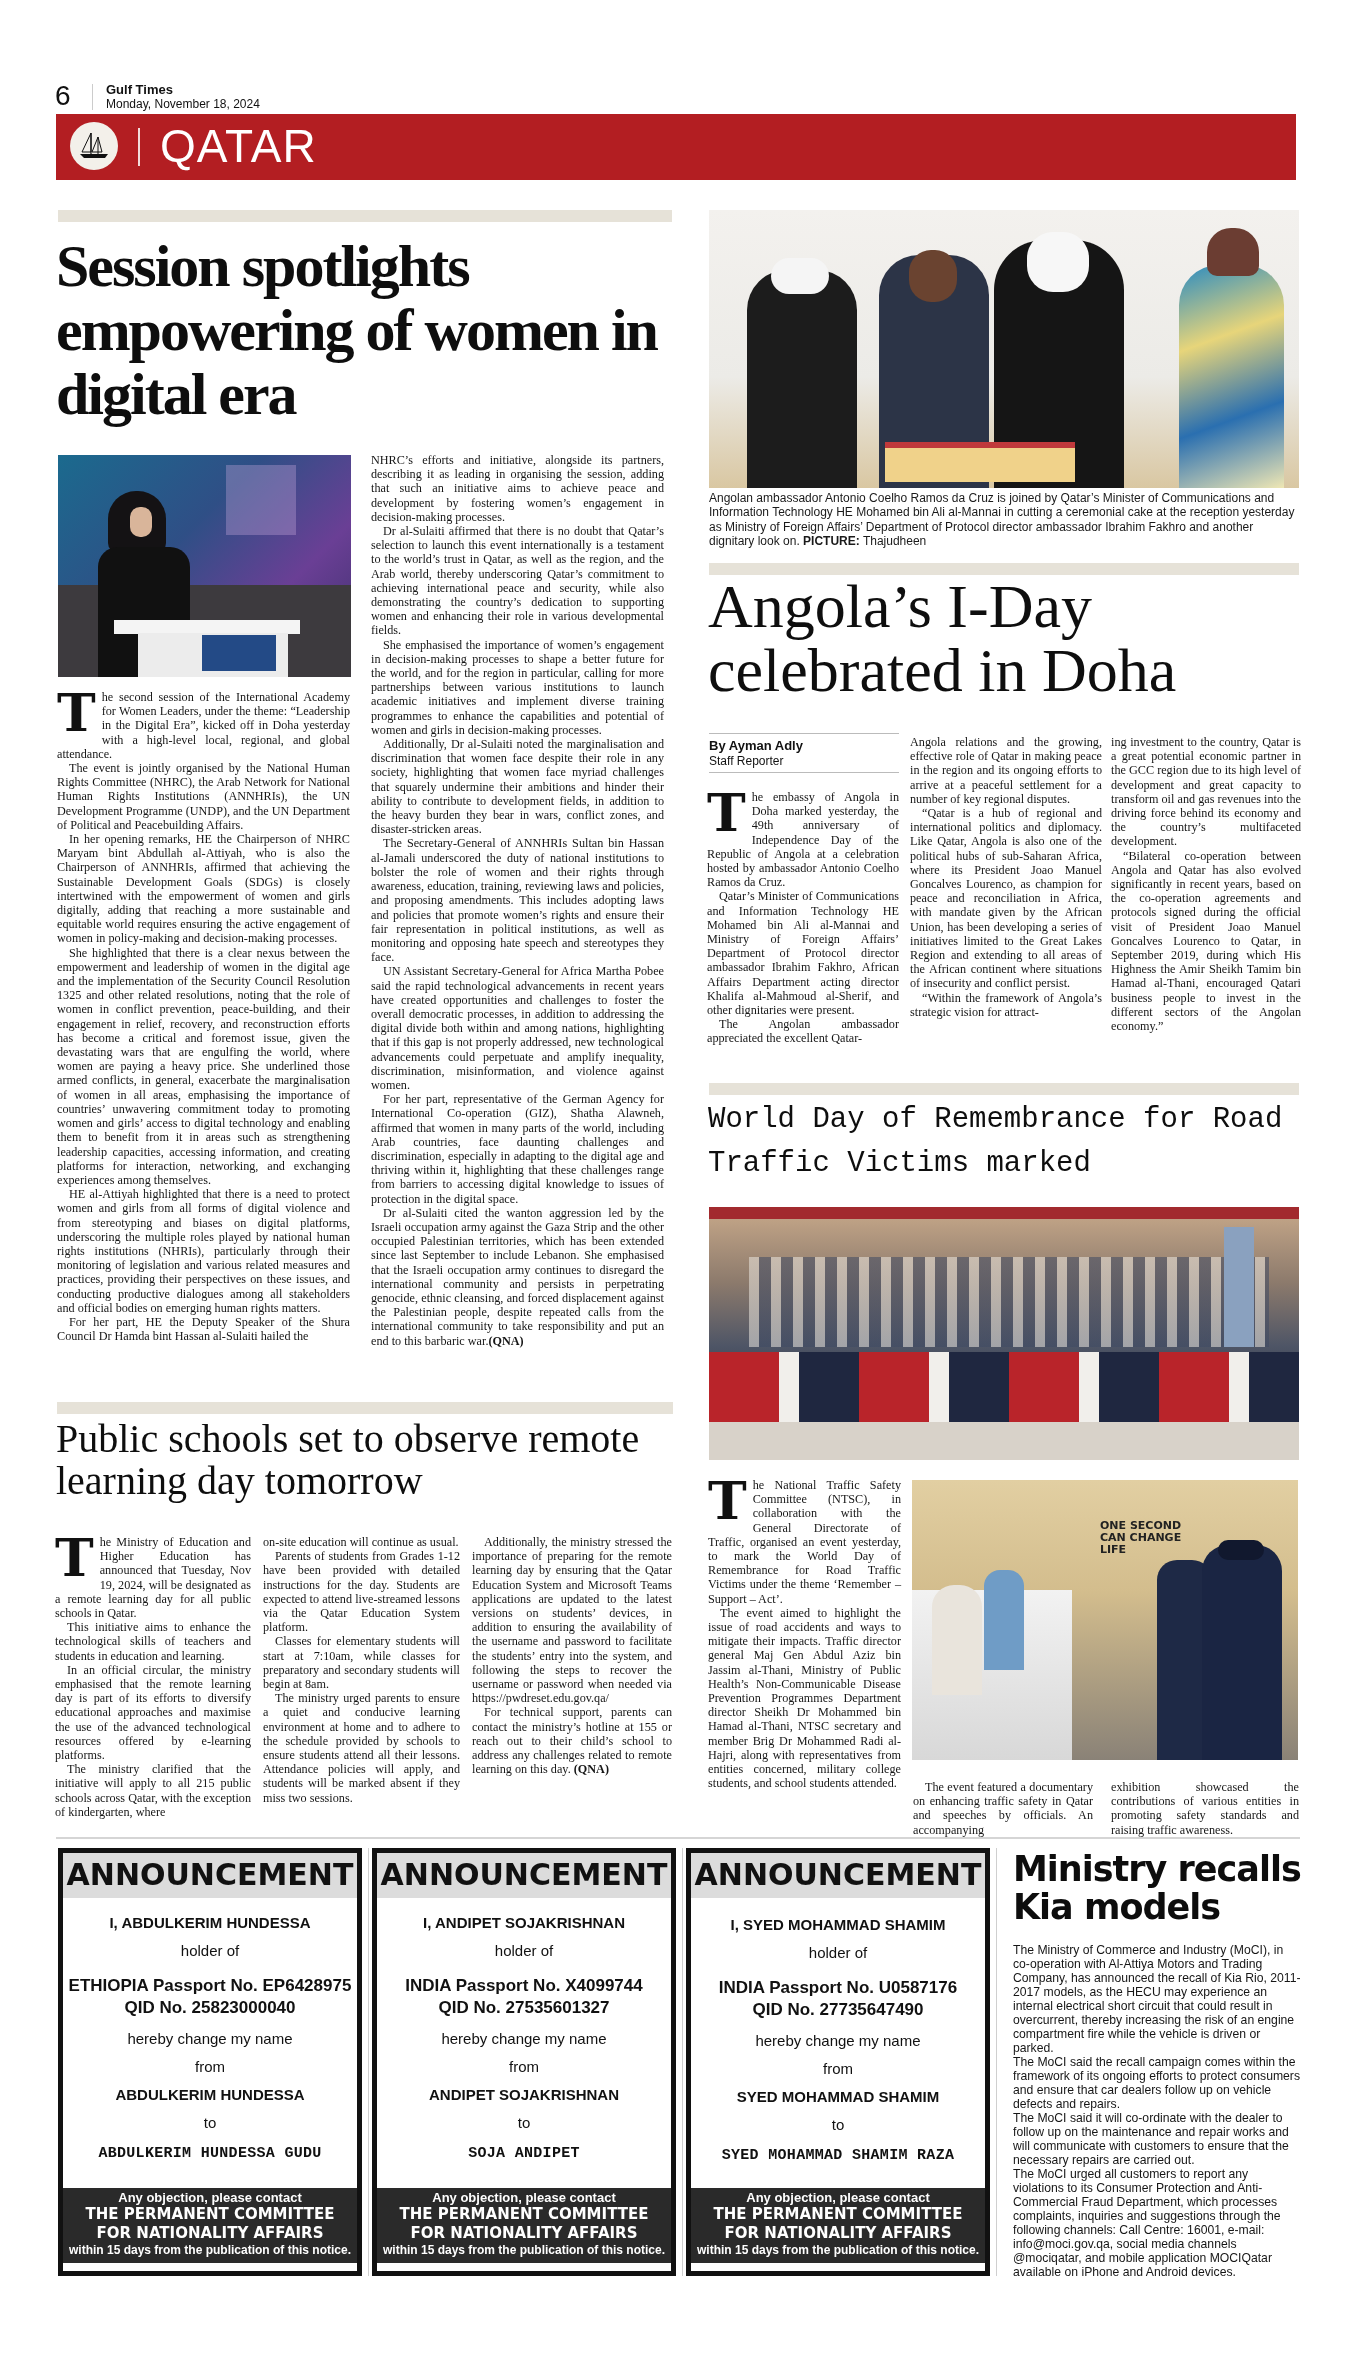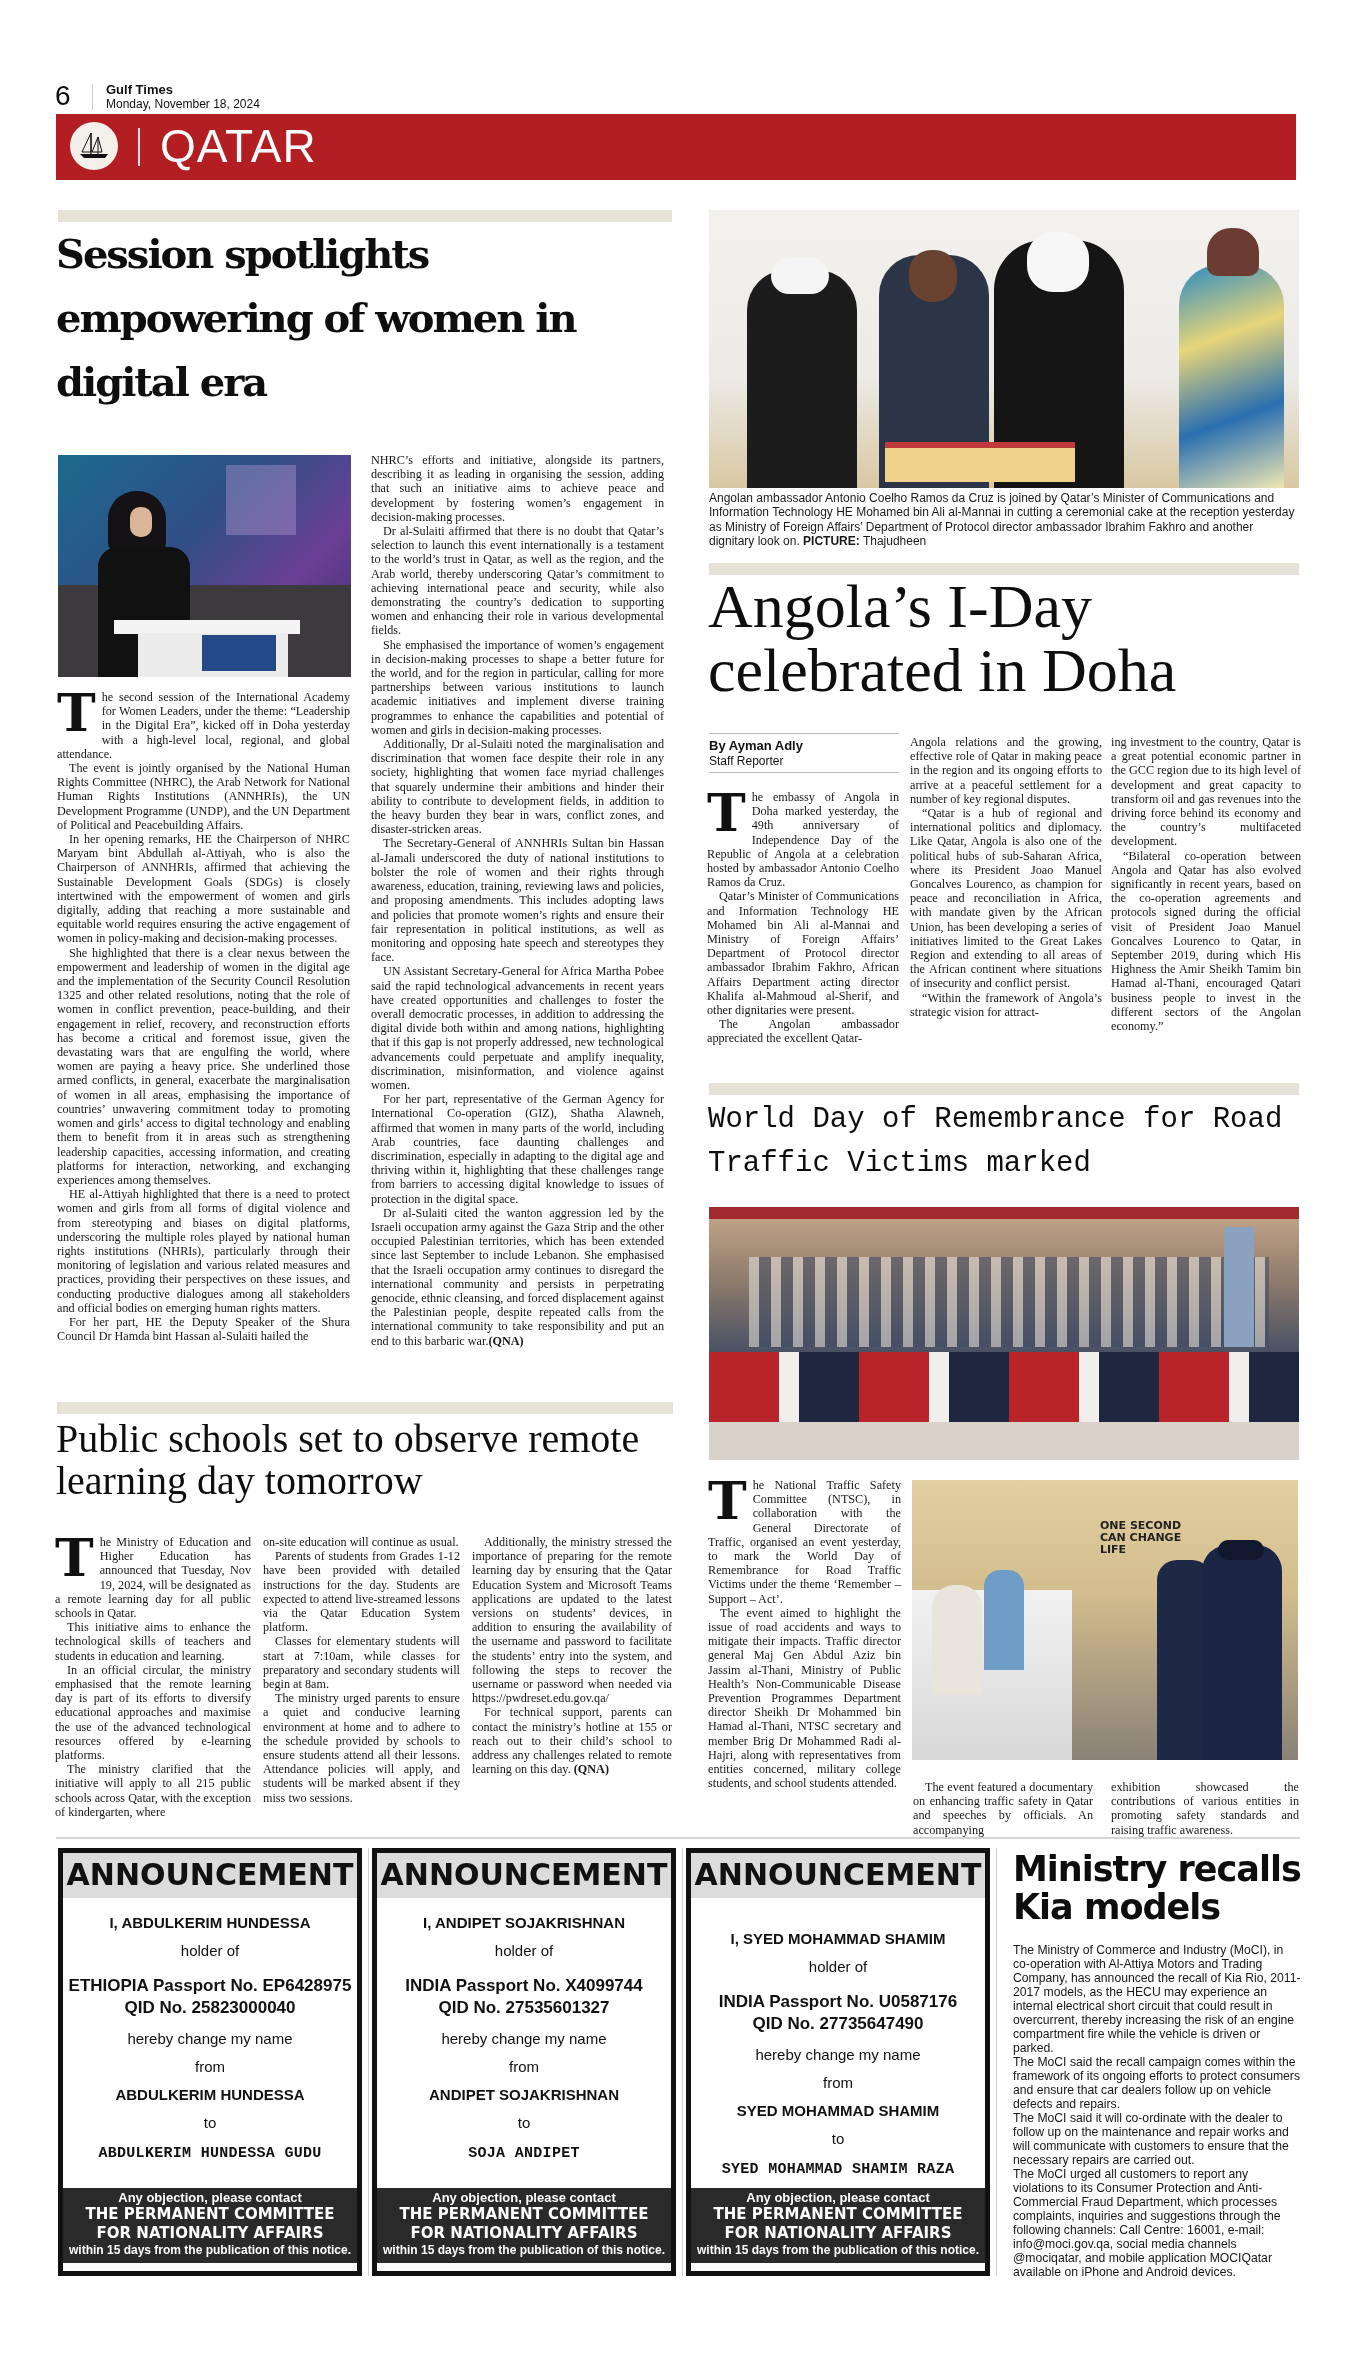--- a/index.html
+++ b/index.html
@@ -71,21 +71,21 @@
     <path d="M4 24 L32 24 L29 28 L8 28 Z" fill="#111"></path>
     <line x1="15" y1="3" x2="15" y2="24" stroke="#111" stroke-width="1.2"></line>
     <path d="M15 3 L6 22 L15 22 Z" fill="none" stroke="#111" stroke-width="1"></path>
     <path d="M22 7 L22 24 M22 7 L16 22 L26 22 Z" fill="none" stroke="#111" stroke-width="1"></path>
   </svg>
 </div>
 <div class="abs banner-sep"></div>
 <div class="abs banner-title">QATAR</div>
 
 <div class="abs rule" style="left:58px; top:210px; width:614px;"></div>
-<h1 class="abs hl-big" style="left:56px; top:222px; width:630px; font-size:40px; line-height:64px;">Session spotlights empowering of women in digital era</h1>
+<h1 class="abs hl-big" style="left:56px; top:234px; width:630px; font-size:60px; line-height:64px;font-family:Liberation Serif, serif;">Session spotlights empowering of women in digital era</h1>
 
 <div class="abs photo" style="left:58px; top:455px; width:293px; height:222px; background:linear-gradient(135deg,#1b6a8e 0%,#2f4f86 40%,#6a3f95 70%,#3a2f6a 100%);">
   <div class="abs" style="left:168px;top:10px;width:70px;height:70px;background:rgba(200,170,220,0.35);"></div>
   <div class="abs" style="left:0;top:130px;width:293px;height:92px;background:#3d3a3e;"></div>
   <div class="abs" style="left:50px;top:36px;width:58px;height:62px;border-radius:28px 28px 10px 10px;background:#141214;"></div>
   <div class="abs" style="left:72px;top:52px;width:22px;height:30px;border-radius:10px;background:#d9b59a;"></div>
   <div class="abs" style="left:40px;top:92px;width:92px;height:130px;border-radius:20px 20px 0 0;background:#111;"></div>
   <div class="abs" style="left:56px;top:165px;width:186px;height:14px;background:#f4f4f4;"></div>
   <div class="abs" style="left:80px;top:178px;width:150px;height:44px;background:#ececec;"></div>
   <div class="abs" style="left:144px;top:180px;width:74px;height:36px;background:#234a86;"></div>
@@ -245,21 +245,21 @@
     <div class="f1">Any objection, please contact</div>
     <div class="f2">THE PERMANENT COMMITTEE FOR NATIONALITY AFFAIRS</div>
     <div class="f3">within 15 days from the publication of this notice.</div>
   </div>
 </div>
 
 <div class="abs vline" style="left:682px; top:1848px; height:428px;"></div>
 
 <div class="abs ann" style="left:686px; top:1848px; width:304px; height:428px;">
   <div class="ann-head">ANNOUNCEMENT</div>
-  <div class="ann-line" style="margin-top:32px;">I,  SYED MOHAMMAD SHAMIM</div>
+  <div class="ann-line" style="margin-top:18px;">I,  SYED MOHAMMAD SHAMIM</div>
   <div class="ann-line light">holder of</div>
   <div class="ann-pass">
       <div>INDIA Passport No. U0587176</div>
       <div>QID No. 27735647490</div>
     </div>
   <div class="ann-line light">hereby change my name</div>
   <div class="ann-line light">from</div>
   <div class="ann-line">SYED MOHAMMAD SHAMIM</div>
   <div class="ann-line light">to</div>
   <div class="ann-new">SYED MOHAMMAD SHAMIM RAZA</div>

